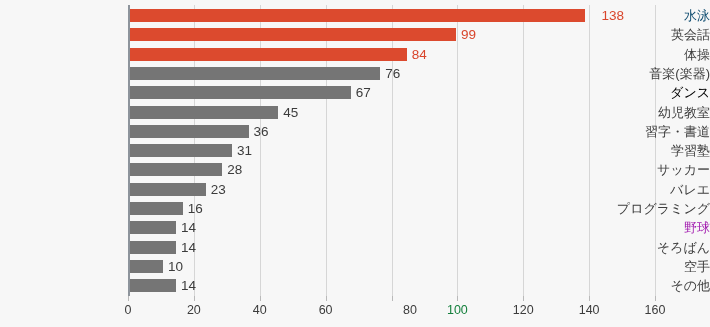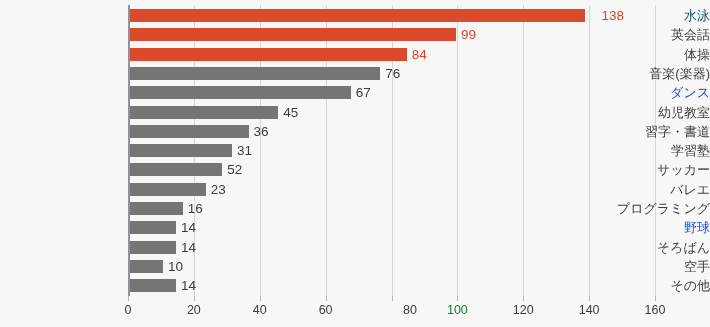--- a/index.html
+++ b/index.html
@@ -156,21 +156,21 @@
         </div>
       </div>
       <div class="row" style="top: 63.9px;">
         <div class="cat-label" style="color: rgb(60, 60, 60);">音楽(楽器)</div>
         <div class="bar-wrap">
           <div class="bar" style="width: 250.325px; background: rgb(117, 117, 117);"></div>
           <div class="val-label" style="left: 250.325px; color: rgb(60, 60, 60);">76</div>
         </div>
       </div>
       <div class="row" style="top: 83.2px;">
-        <div class="cat-label" style="color: #1d4ed8;">ダンス</div>
+        <div class="cat-label" style="color: #000000;">ダンス</div>
         <div class="bar-wrap">
           <div class="bar" style="width: 220.681px; background: rgb(117, 117, 117);"></div>
           <div class="val-label" style="left: 220.681px; color: rgb(60, 60, 60);">67</div>
         </div>
       </div>
       <div class="row" style="top: 102.5px;">
         <div class="cat-label" style="color: rgb(60, 60, 60);">幼児教室</div>
         <div class="bar-wrap">
           <div class="bar" style="width: 148.219px; background: rgb(117, 117, 117);"></div>
           <div class="val-label" style="left: 148.219px; color: rgb(60, 60, 60);">45</div>
@@ -187,39 +187,39 @@
         <div class="cat-label" style="color: rgb(60, 60, 60);">学習塾</div>
         <div class="bar-wrap">
           <div class="bar" style="width: 102.106px; background: rgb(117, 117, 117);"></div>
           <div class="val-label" style="left: 102.106px; color: rgb(60, 60, 60);">31</div>
         </div>
       </div>
       <div class="row" style="top: 160.4px;">
         <div class="cat-label" style="color: rgb(60, 60, 60);">サッカー</div>
         <div class="bar-wrap">
           <div class="bar" style="width: 92.225px; background: rgb(117, 117, 117);"></div>
-          <div class="val-label" style="left: 92.225px; color: rgb(60, 60, 60);">52</div>
+          <div class="val-label" style="left: 92.225px; color: rgb(60, 60, 60);">28</div>
         </div>
       </div>
       <div class="row" style="top: 179.7px;">
         <div class="cat-label" style="color: rgb(60, 60, 60);">バレエ</div>
         <div class="bar-wrap">
           <div class="bar" style="width: 75.7562px; background: rgb(117, 117, 117);"></div>
           <div class="val-label" style="left: 75.7562px; color: rgb(60, 60, 60);">23</div>
         </div>
       </div>
       <div class="row" style="top: 199px;">
         <div class="cat-label" style="color: rgb(60, 60, 60);">プログラミング</div>
         <div class="bar-wrap">
           <div class="bar" style="width: 52.7px; background: rgb(117, 117, 117);"></div>
           <div class="val-label" style="left: 52.7px; color: rgb(60, 60, 60);">16</div>
         </div>
       </div>
       <div class="row" style="top: 218.3px;">
-        <div class="cat-label" style="color: #1d4ed8; text-align: right;">野球</div>
+        <div class="cat-label" style="color: #a21caf; text-align: right;">野球</div>
         <div class="bar-wrap">
           <div class="bar" style="width: 46.1125px; background: rgb(117, 117, 117);"></div>
           <div class="val-label" style="left: 46.1125px; color: rgb(60, 60, 60);">14</div>
         </div>
       </div>
       <div class="row" style="top: 237.6px;">
         <div class="cat-label" style="color: rgb(60, 60, 60);">そろばん</div>
         <div class="bar-wrap">
           <div class="bar" style="width: 46.1125px; background: rgb(117, 117, 117);"></div>
           <div class="val-label" style="left: 46.1125px; color: rgb(60, 60, 60);">14</div>

